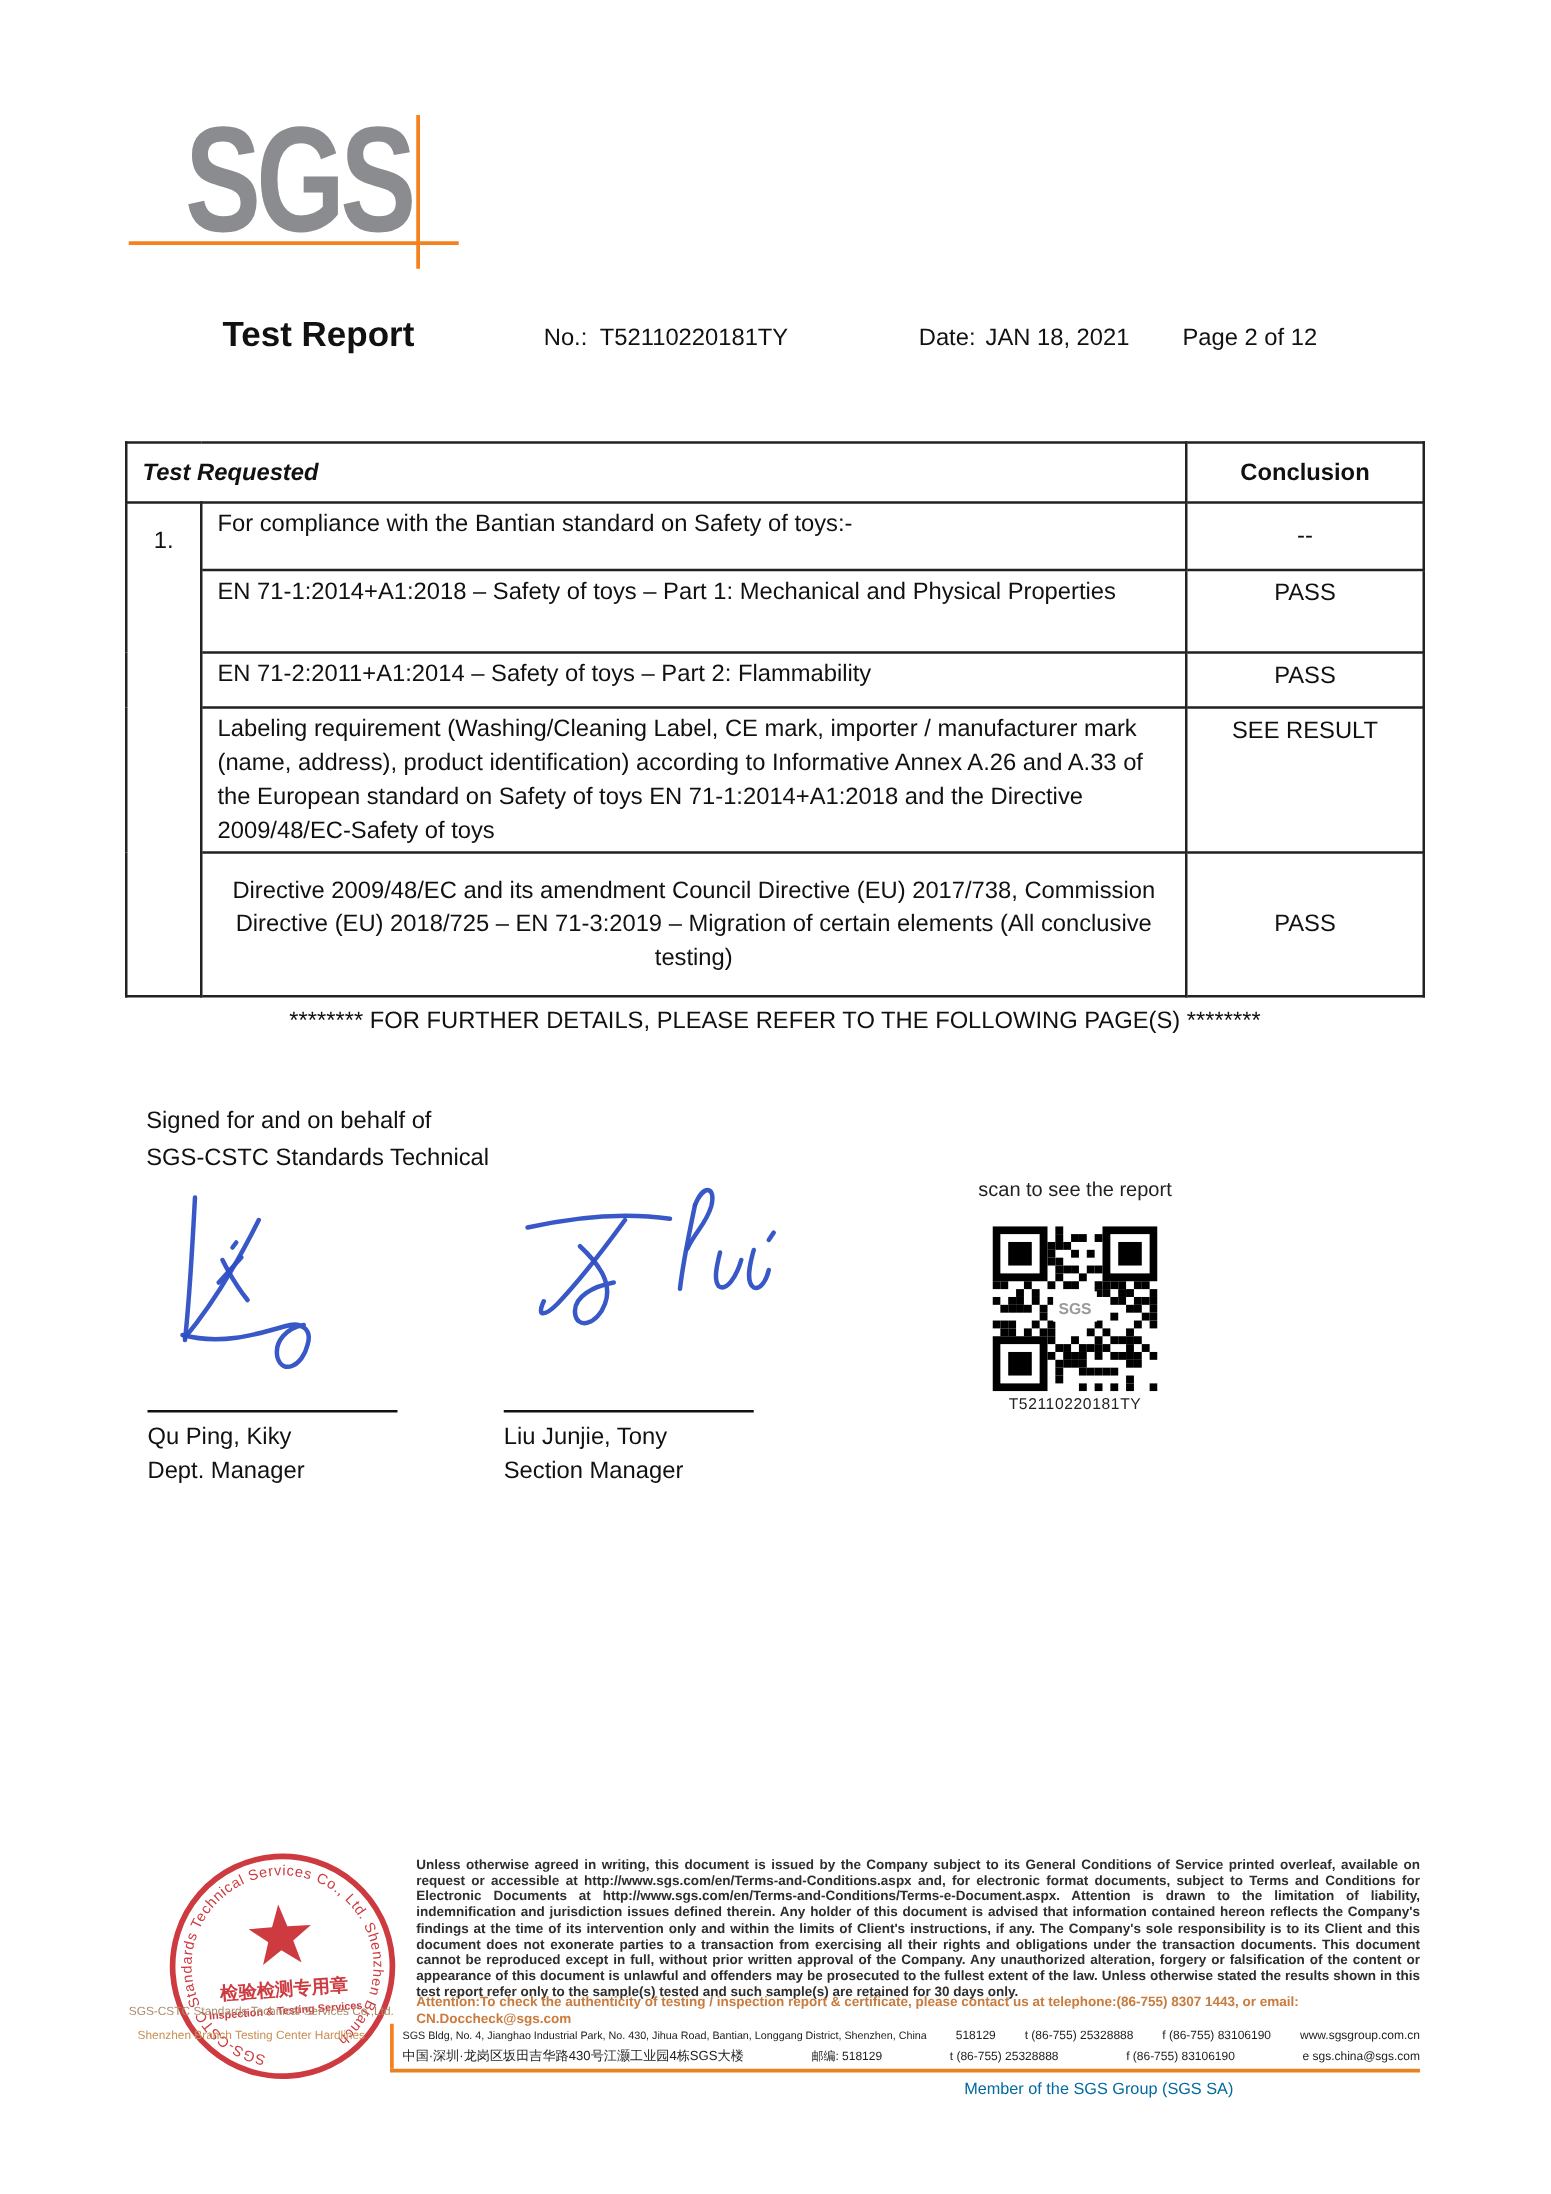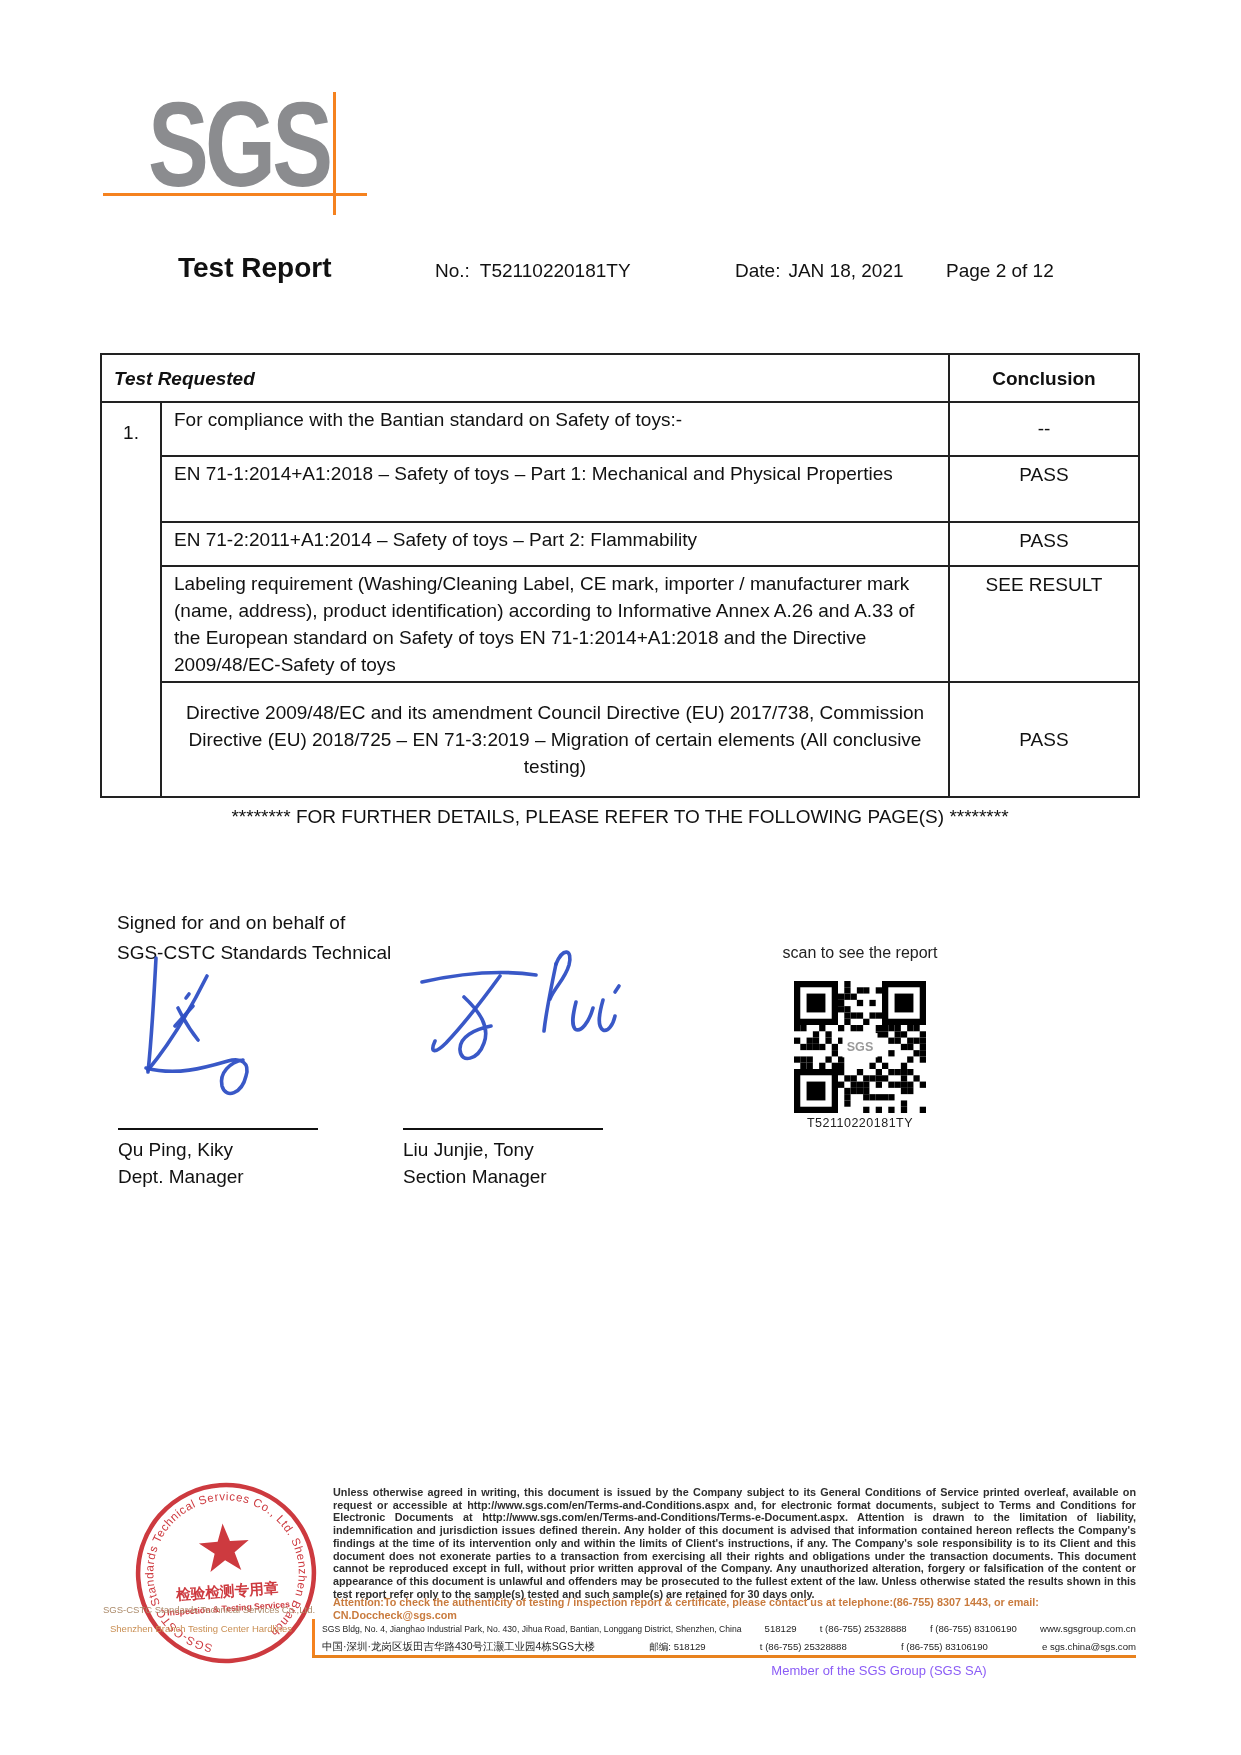--- a/index.html
+++ b/index.html
@@ -35,21 +35,21 @@
   .c-num{width:56px;text-align:center;vertical-align:top;padding-top:16px;}
   .c-desc{padding:3px 12px 3px 12px;vertical-align:top;}
   .c-conc{text-align:center;vertical-align:top;padding-top:4px;}
   .v-mid{vertical-align:middle;padding-top:0;}
   .r1 td{height:46px;} .r2 td{height:58px;} .r3 td{height:36px;}
   .r4 td{height:106px;} .r5 td{height:94px;}
   .r5 .c-desc{padding-top:16px;text-align:center;}
 
   #further{left:100px;top:806px;width:1040px;text-align:center;font-size:19px;}
 
-  #signed{left:117px;top:908px;font-size:19px;line-height:30px;}
+  #signed{left:117px;top:882px;font-size:19px;line-height:30px;}
 
   #sig1{left:116px;top:950px;}
   #sig2{left:404px;top:942px;}
   .sig path{fill:none;stroke:#2e4fc4;stroke-width:3.6;stroke-linecap:round;stroke-linejoin:round;opacity:.95;}
 
   #qr-block{left:778px;top:944px;width:164px;text-align:center;}
   #qr-caption{font-size:16px;color:#222;margin-bottom:19px;}
   #qr-svg{display:block;margin:0 auto;}
   #qr-label{font-size:12.5px;color:#222;margin-top:3px;letter-spacing:.5px;}
 
@@ -66,21 +66,21 @@
              color:#c97b3e;font-weight:bold;}
   #company1{left:103px;top:1604px;font-size:9.5px;color:#ab8a6a;}
   #company2{left:110px;top:1623px;font-size:9.5px;color:#c98e52;}
   #addr-bar{left:312px;top:1619px;width:3px;height:36px;background:var(--orange);}
   #addr-rows{left:322px;top:1620px;width:814px;color:#1d1d1d;}
   .addr-row{display:flex;gap:13px;align-items:baseline;line-height:17px;white-space:nowrap;justify-content:space-between;}
   .addr-main{font-size:8.6px;} .addr-cn{font-size:10.5px;}
   .addr-sub{font-size:9.6px;}
   #orange-rule{left:312px;top:1655px;width:824px;height:3px;background:#e8821e;}
   #member{left:734px;top:1663px;width:290px;text-align:center;font-size:13px;
-          color:#8b5cf6;font-weight:500;}
+          color:#0369a1;font-weight:500;}
 </style>
 </head>
 <body>
 
 <div class="page">
 
   <div class="abs" id="logo-text">SGS</div>
   <div class="abs" id="logo-vline"></div>
   <div class="abs" id="logo-hline"></div>
 

